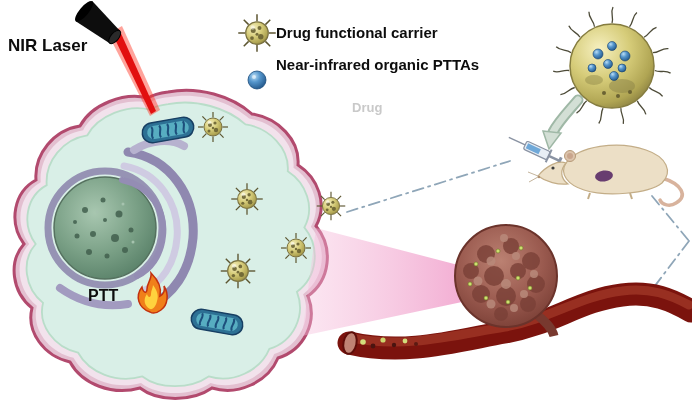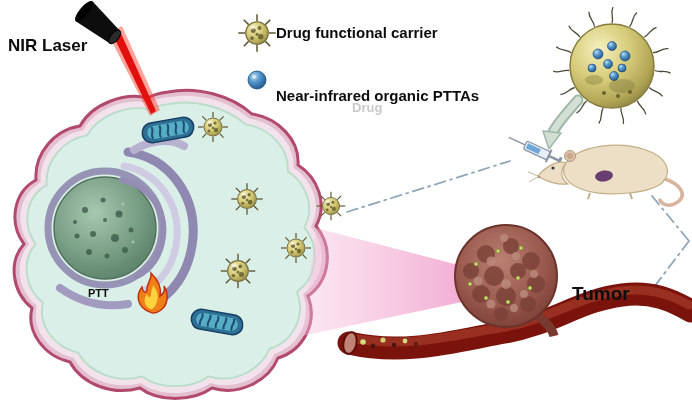--- a/index.html
+++ b/index.html
@@ -2,22 +2,22 @@
 <html style="--laser-beam: #e20f0f; --cell-membrane: #e3bfd0; --cell-membrane-edge: #b24a6e; --cytoplasm: #d9efe7; --nucleus: #7aa086; --er: #9b94ba; --mitochondria: #2d7094; --carrier: #c9c06c; --ptta: #2b6fae; --flame-outer: #f07f1a; --flame-inner: #ffd23e; --beam-pink: #ea74b4; --tumor: #96544c; --vessel: #7b130d; --dash-line: #8fa6b8;"><head>
 <meta charset="utf-8">
 <style>
   html,body{margin:0;padding:0;background:#fff;}
   .stage{position:relative;width:692px;height:401px;background:#fff;overflow:hidden;
          font-family:"Liberation Sans",sans-serif;}
   .stage svg{position:absolute;left:0;top:0;}
   .label{position:absolute;font-weight:bold;color:#0d0d0d;white-space:nowrap;}
   #lbl-nir{left:8px;top:36px;font-size:17px;}
   #lbl-legend1{left:276px;top:24px;font-size:15px;}
-  #lbl-legend2{left:276px;top:87px;font-size:15px;}
-  #lbl-ptt{left:88px;top:287px;font-size:11px;}
+  #lbl-legend2{left:276px;top:56px;font-size:15px;}
+  #lbl-ptt{left:88px;top:287px;font-size:16px;}
   #lbl-tumor{left:572px;top:283px;font-size:19px;}
   #lbl-drug{left:352px;top:100px;font-size:13px;font-weight:bold;color:#c9c9c9;}
   
   .cell-outer{fill:var(--cell-membrane,#e3bfd0);stroke:var(--cell-membrane-edge,#b24a6e);}
   .cell-mid{fill:#f2e2ec;}
   .cell-inner{fill:var(--cytoplasm,#d9efe7);stroke:#b9ddc9;}
   .mito{fill:var(--mitochondria,#2d7094);stroke:#173f63;}
   .dash{stroke:var(--dash-line,#8fa6b8);fill:none;stroke-width:1.8;
         stroke-dasharray:11 5 2 5;stroke-linecap:round;}
   .vessel-main{stroke:var(--vessel,#7b130d);fill:none;stroke-linecap:round;}
@@ -300,16 +300,15 @@
   <g>
     <circle cx="257" cy="80" r="9" fill="url(#gradPtta)" stroke="#1c4c7c" stroke-width="0.8"></circle>
     <circle cx="254" cy="77" r="2" fill="#ffffff" opacity="0.55"></circle>
   </g>
 </svg>
 
 <div class="label" id="lbl-nir">NIR Laser</div>
 <div class="label" id="lbl-legend1">Drug functional carrier</div>
 <div class="label" id="lbl-legend2">Near-infrared organic PTTAs</div>
 <div class="label" id="lbl-ptt">PTT</div>
-<div class="label" id="lbl-tumor">Tumor</div>
 <div class="label" id="lbl-drug">Drug</div>
 
 </div>
 
 </body></html>

